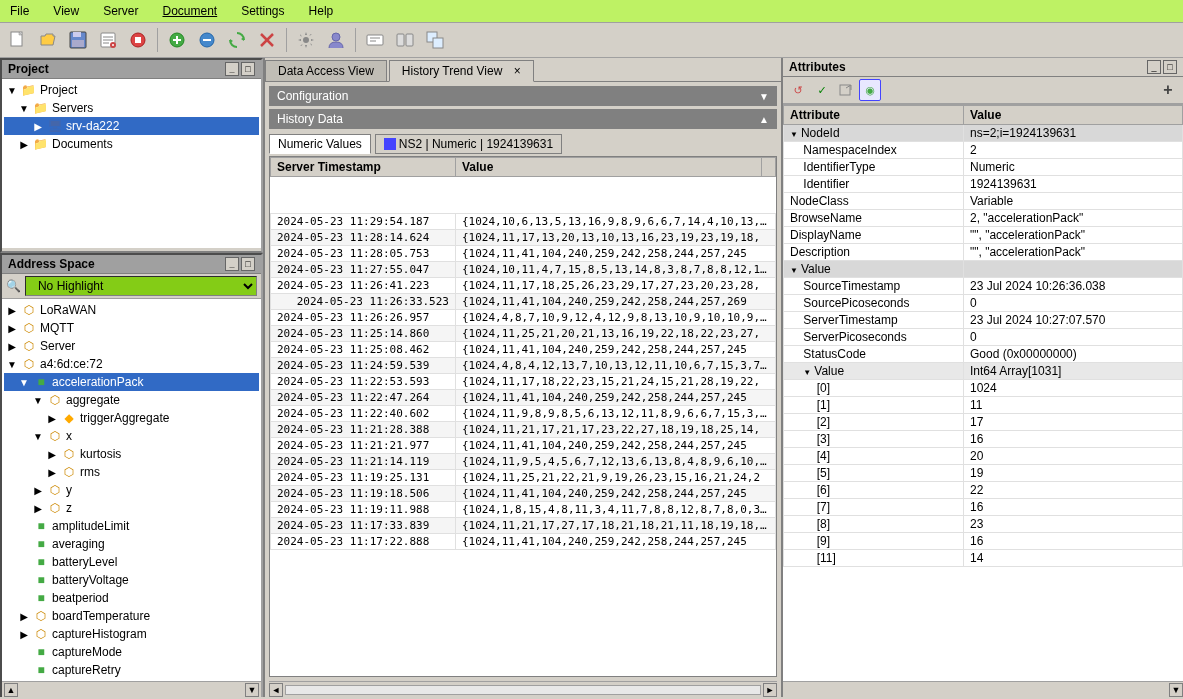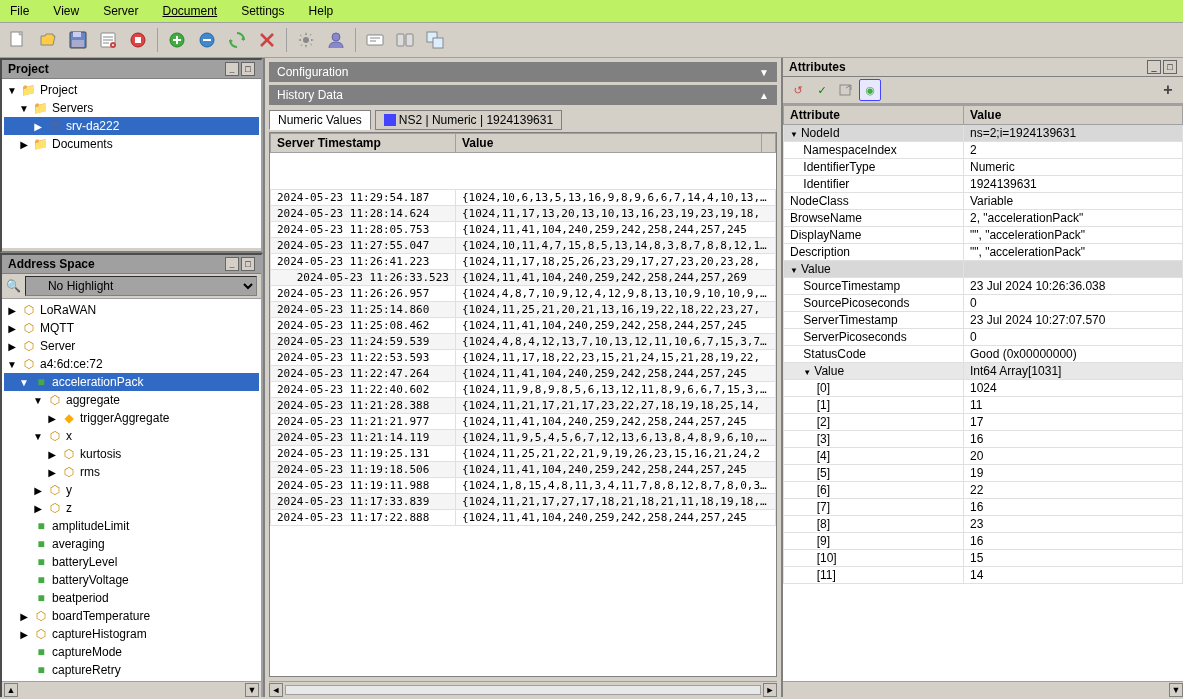--- a/index.html
+++ b/index.html
@@ -29,21 +29,21 @@
     .project-panel { height: 215px; border-bottom: 2px solid #808080; }
     .tree-area { overflow-y: auto; height: calc(100% - 22px); background: #fff; padding: 2px; }
     .tree-item { padding: 1px 2px; display: flex; align-items: center; gap: 3px; cursor: pointer; white-space: nowrap; }
     .tree-item.selected { background: #316ac5; color: #fff; }
     .expand-icon { font-size: 10px; width: 12px; text-align: center; cursor: pointer; }
     .tree-icon { width: 16px; height: 16px; display: inline-flex; align-items: center; justify-content: center; }
     
     
     .address-panel { flex: 1; border-bottom: none; }
     .highlight-row { display: flex; align-items: center; padding: 2px 4px; background: #d4d0c8; border-bottom: 1px solid #a0a0a0; gap: 4px; }
-    .highlight-select { flex: 1; height: 20px; border: 1px inset #808080; background: #a3a3a3; padding: 0 18px; }
+    .highlight-select { flex: 1; height: 20px; border: 1px inset #808080; background: #84cc16; padding: 0 8px; }
     .addr-tree { overflow-y: auto; height: calc(100% - 52px); background: #fff; padding: 2px; }
     
     
     .middle-panel { flex: 1; display: flex; flex-direction: column; border-right: 2px solid #808080; }
     
     
     .tab-bar { display: flex; background: #d4d0c8; border-bottom: 1px solid #808080; align-items: flex-end; padding-top: 2px; }
     .tab { padding: 3px 12px; border: 1px solid #808080; border-bottom: none; background: #c0bdb5; cursor: pointer; margin-right: 2px; }
     .tab.active { background: #d4d0c8; border-bottom: 1px solid #d4d0c8; margin-bottom: -1px; z-index: 1; }
     
@@ -383,20 +383,29 @@
 
       <div class="panel-bottom">
         <div class="arrow-btn">▲</div>
         <div class="arrow-btn">▼</div>
       </div>
     </div>
   </div>
 
   <div class="middle-panel">
 
+    <div class="tab-bar">
+      <div class="tab">
+        <span>Data Access View</span>
+      </div>
+      <div class="tab active">
+        <span>History Trend View</span>
+        <span style="margin-left:8px; font-size:12px; cursor:pointer;">×</span>
+      </div>
+    </div>
 
     <div class="content-area">
 
       <div class="section-header">
         <span>Configuration</span>
         <span class="section-toggle">▼</span>
       </div>
 
       <div class="history-data-header">
         <span>History Data</span>
@@ -653,24 +662,20 @@
             </tr>
             <tr>
               <td>&nbsp;&nbsp;&nbsp;&nbsp;&nbsp;&nbsp;&nbsp;&nbsp;[8]</td>
               <td>23</td>
             </tr>
             <tr>
               <td>&nbsp;&nbsp;&nbsp;&nbsp;&nbsp;&nbsp;&nbsp;&nbsp;[9]</td>
               <td>16</td>
             </tr>
             <tr>
-              <td>&nbsp;&nbsp;&nbsp;&nbsp;&nbsp;&nbsp;&nbsp;&nbsp;[10]</td>
-              <td>15</td>
-            </tr>
-            <tr>
               <td>&nbsp;&nbsp;&nbsp;&nbsp;&nbsp;&nbsp;&nbsp;&nbsp;[11]</td>
               <td>14</td>
             </tr>
           </tbody>
       </table>
     </div>
 
     <div style="height:16px; background:#d4d0c8; border-top:1px solid #a0a0a0; display:flex; align-items:center;">
       <div style="width:14px; height:14px; border:1px solid #808080; background:#d4d0c8; display:flex; align-items:center; justify-content:center; cursor:pointer; font-size:9px; margin-left:auto;">▼</div>
     </div>

